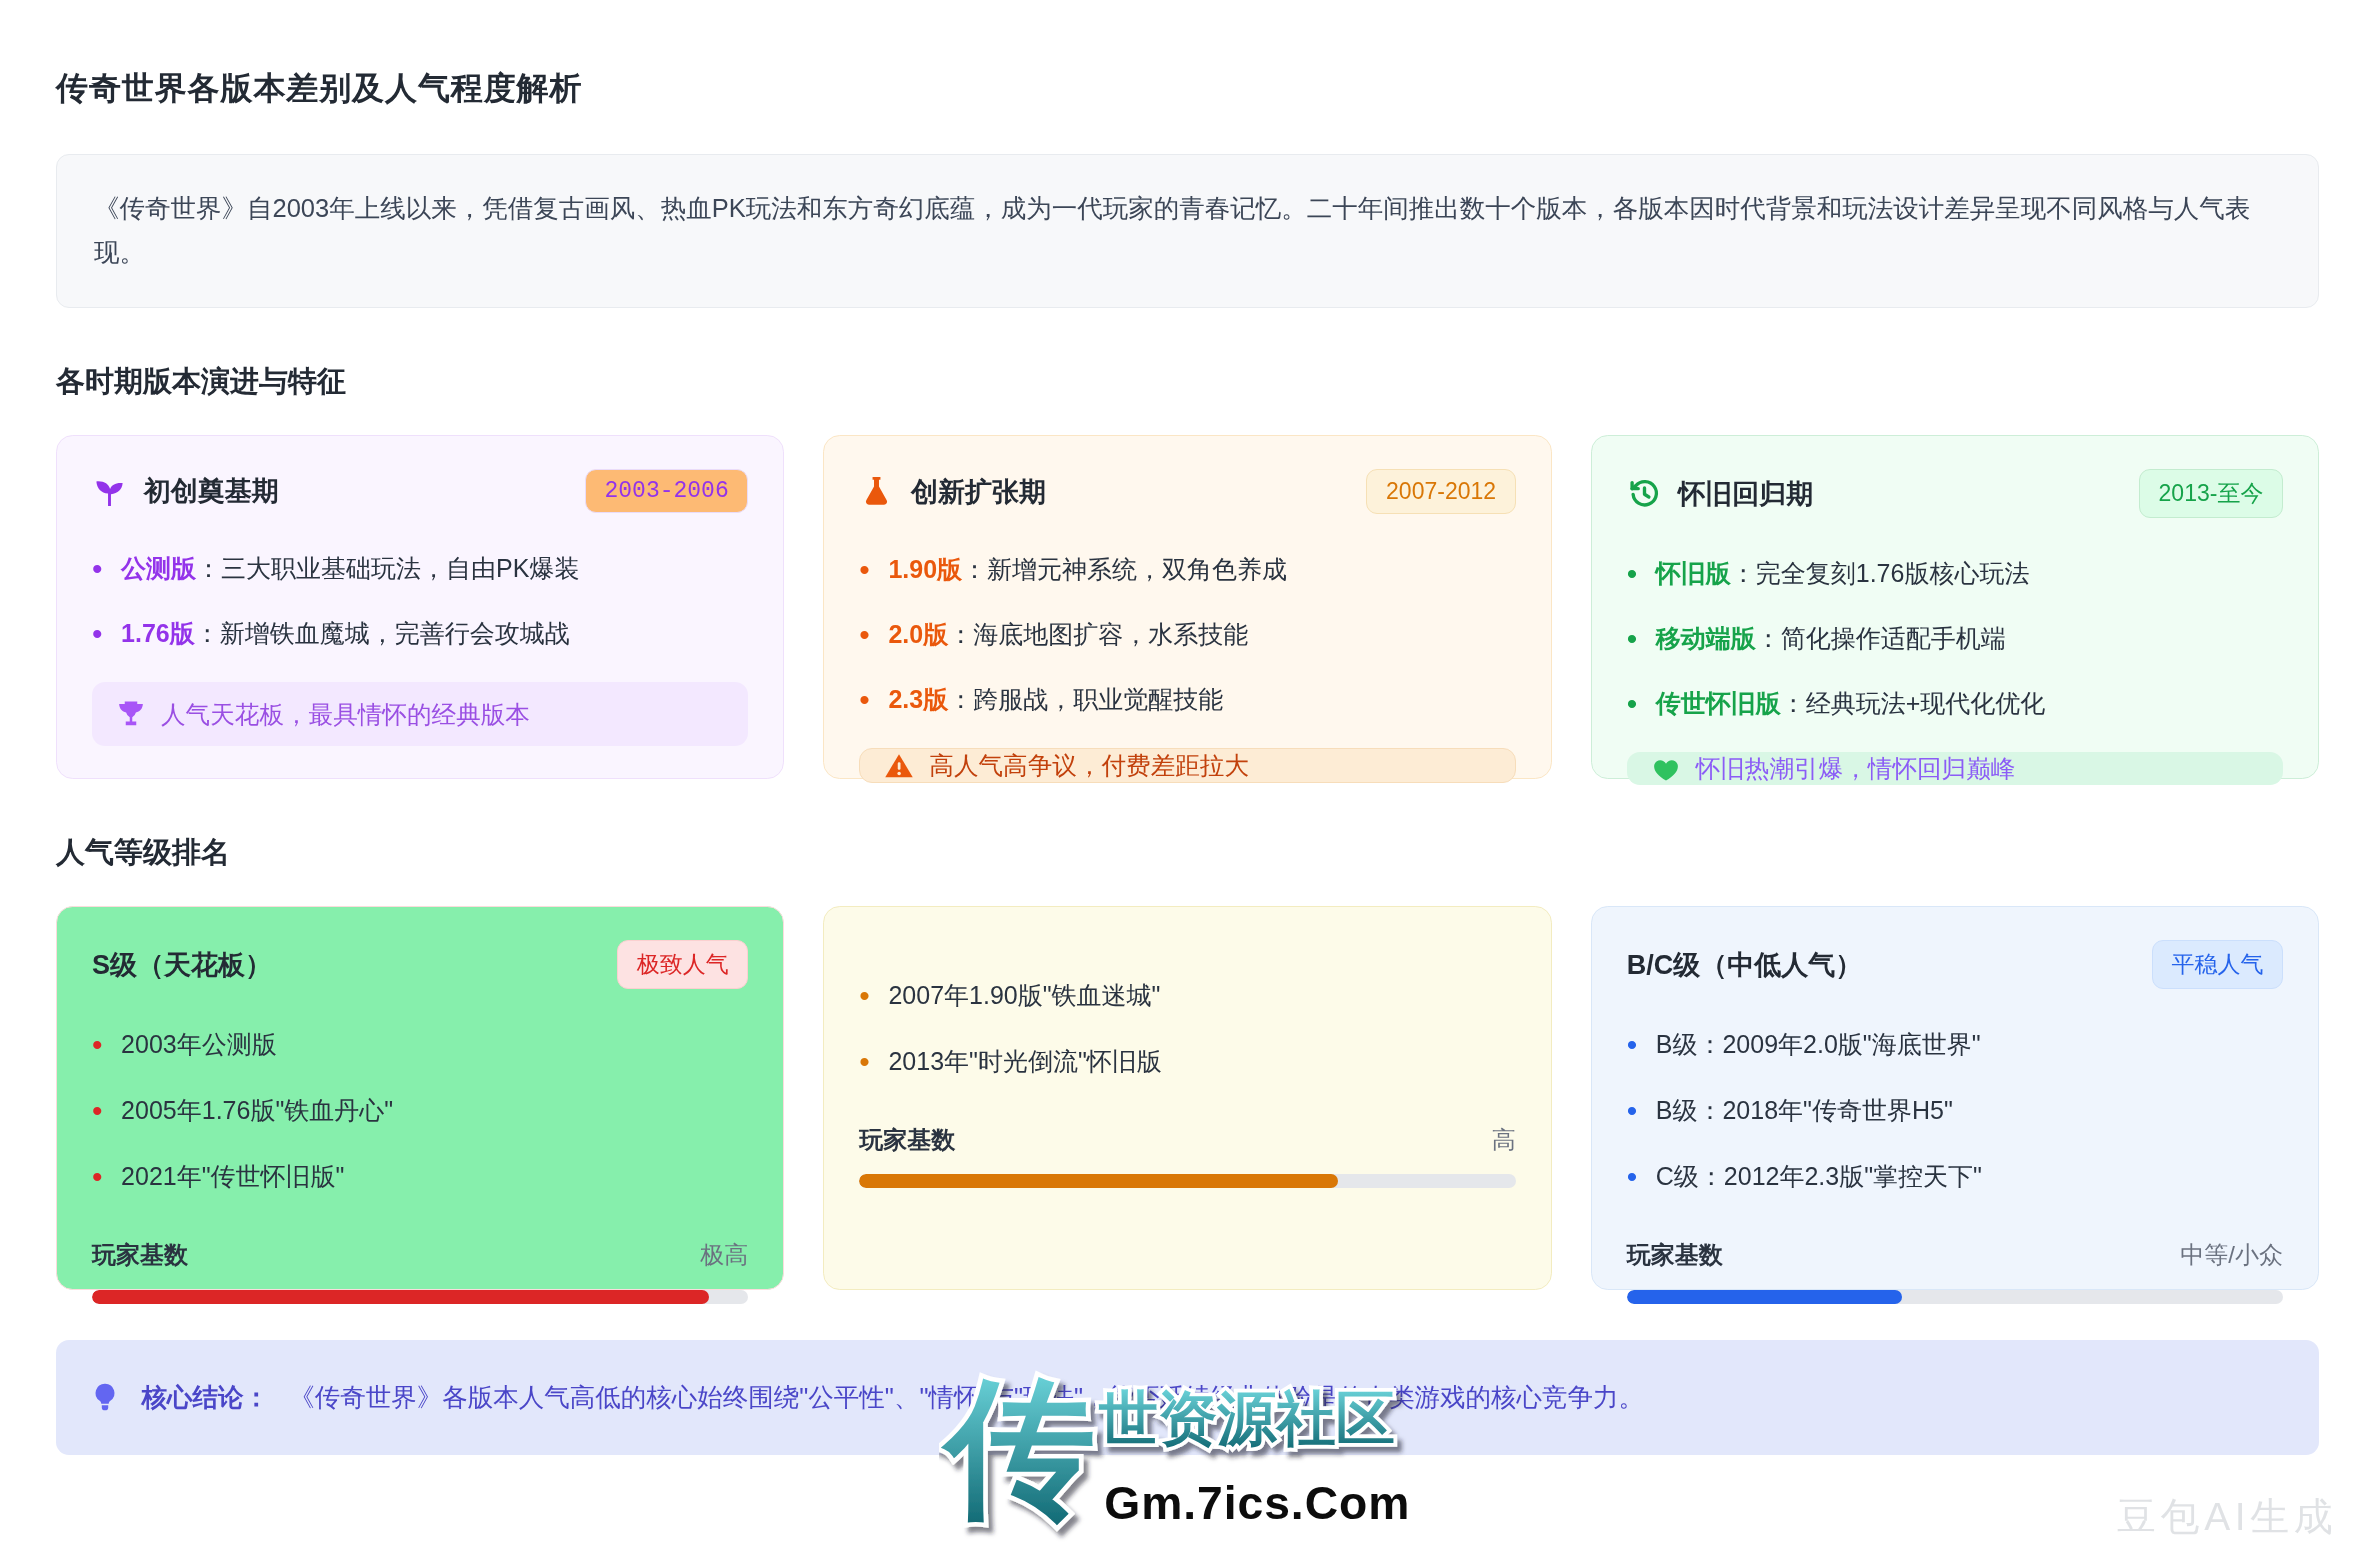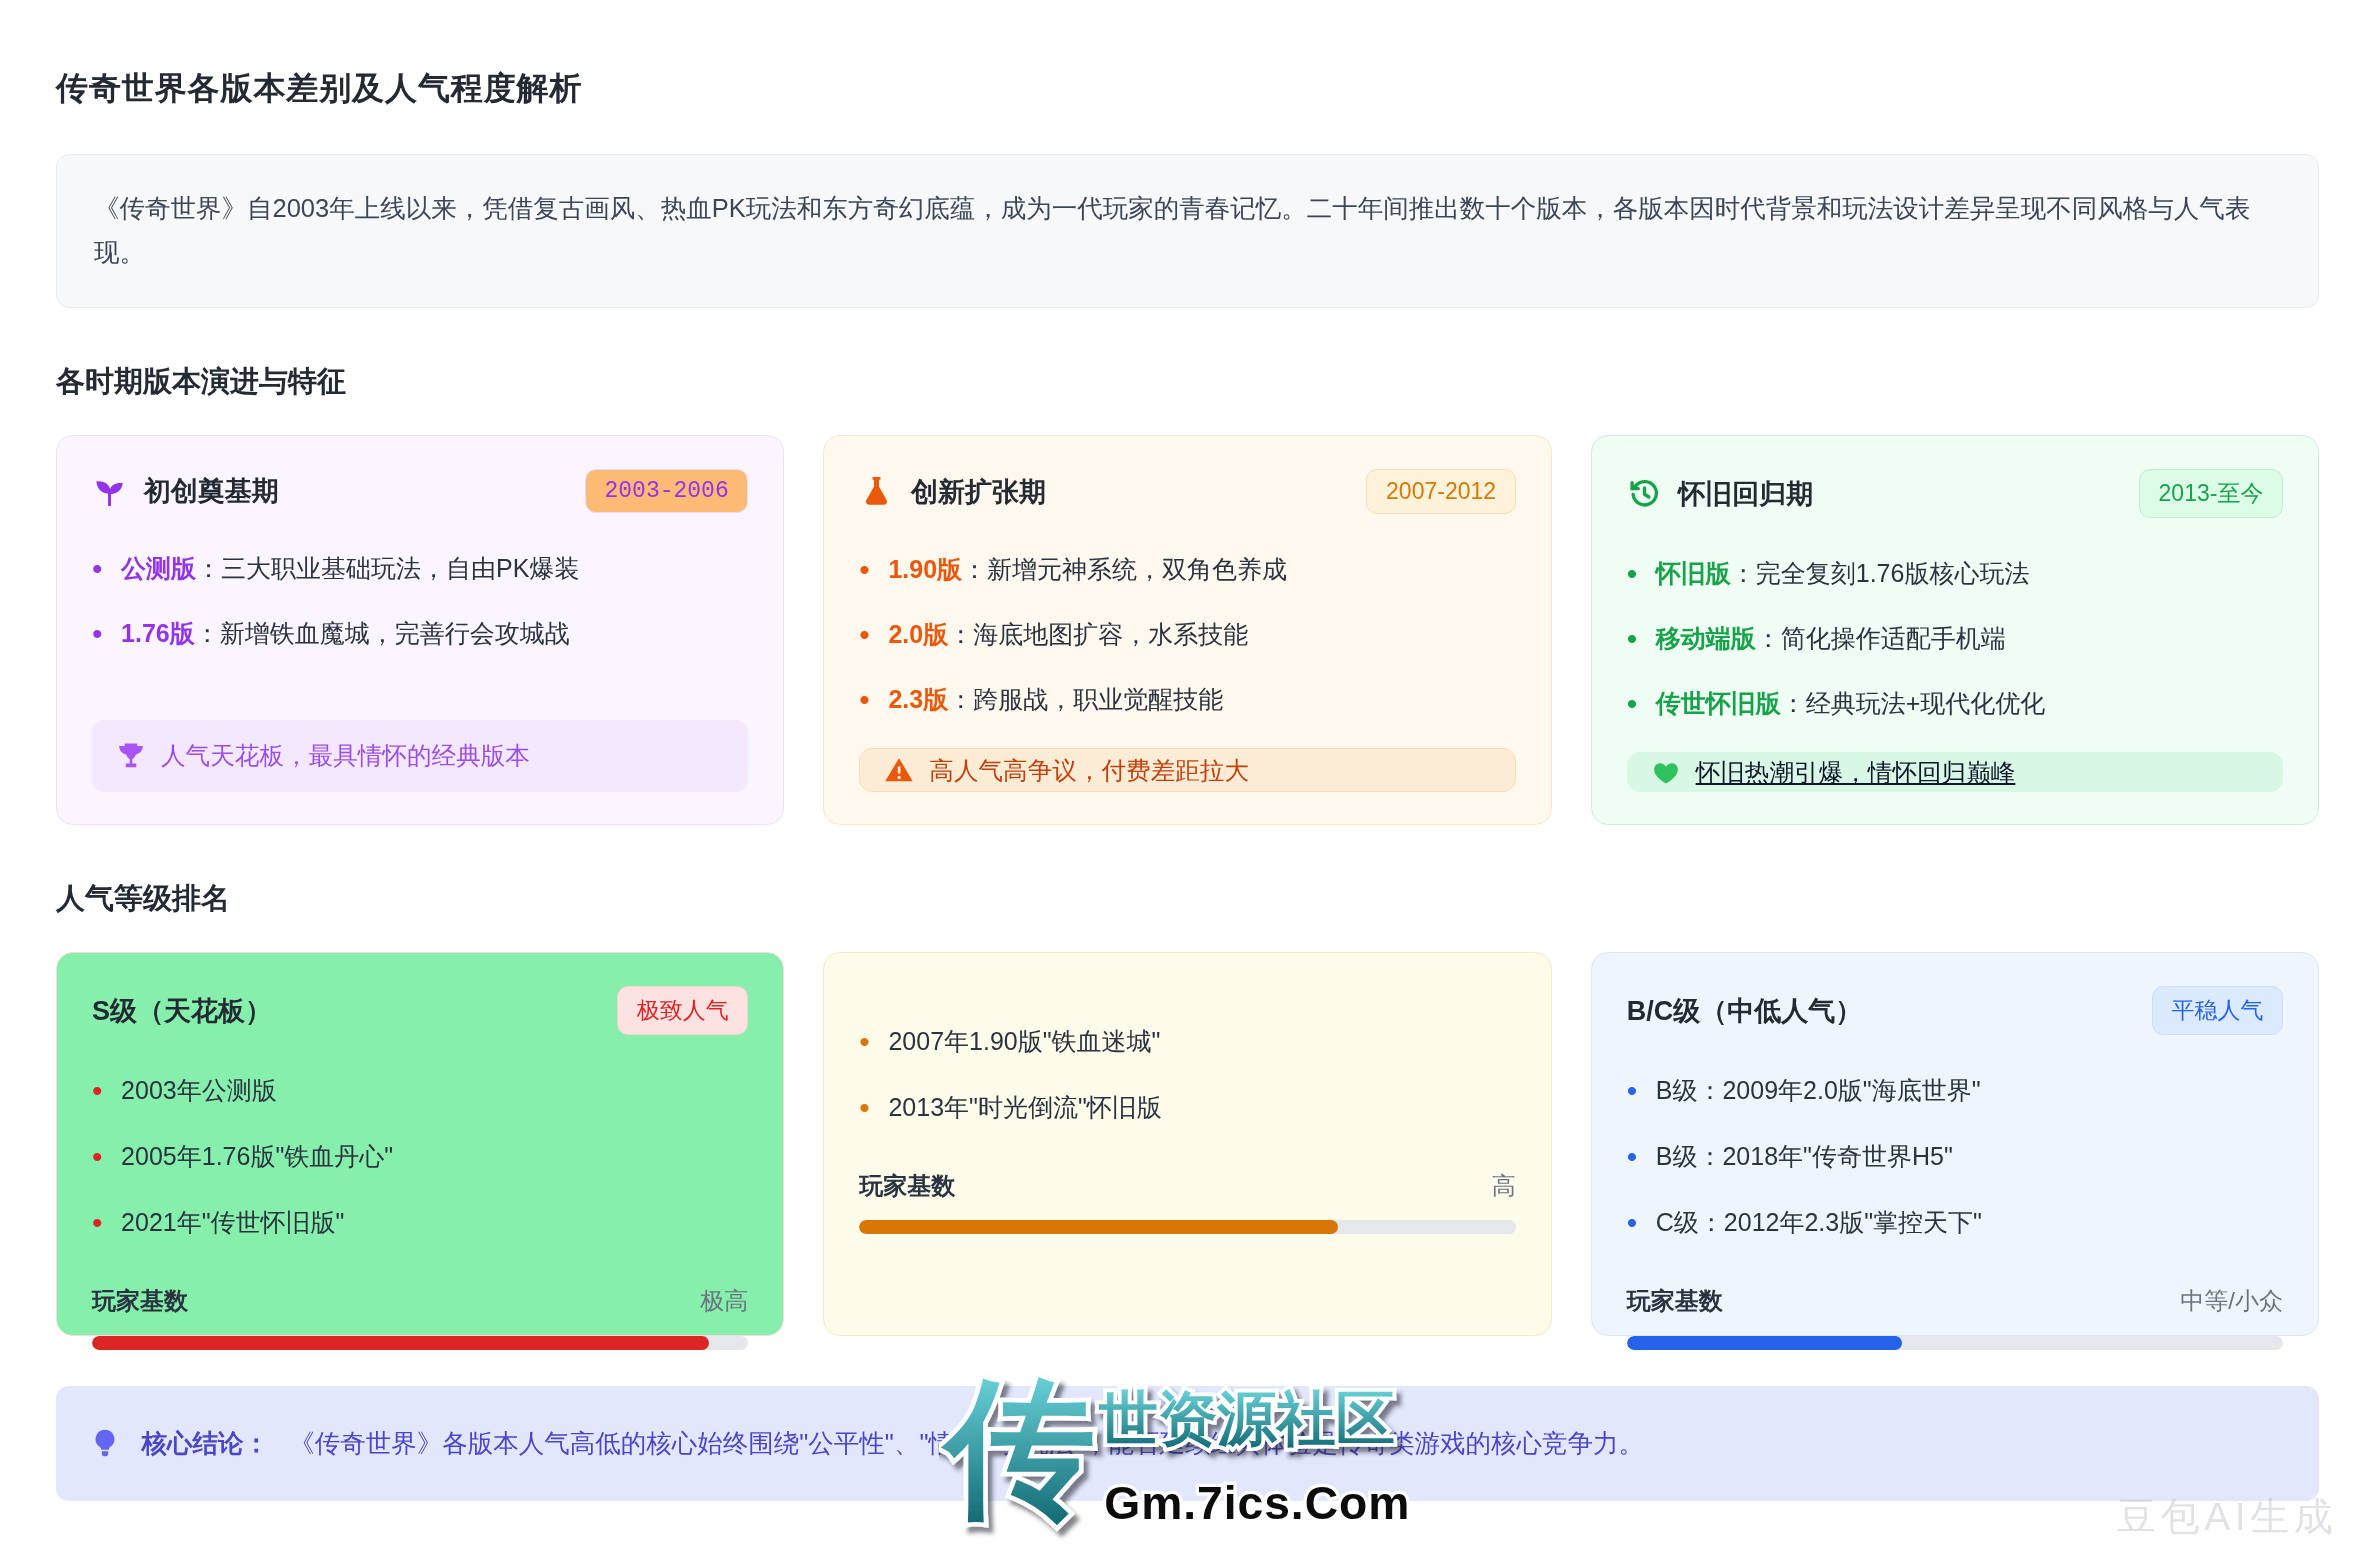--- a/index.html
+++ b/index.html
@@ -9,21 +9,21 @@
   }
   .page{padding:43px 56px 0;position:relative;}
   h1{font-size:32px;font-weight:bold;margin:24px 0 0;color:#232a34;letter-spacing:0.9px;}
   .intro{
     margin-top:43px;background:#f7f8fa;border:1.9px solid #e8ebef;border-radius:13px;
     padding:32px 37px;font-size:25.5px;color:#3c4657;line-height:1.72;
   }
   h2{font-size:29px;font-weight:bold;margin:54px 0 0;color:#232a34;}
   .grid{margin-top:33px;display:grid;grid-template-columns:repeat(3,1fr);gap:39px;}
   .card{border-radius:16.7px;padding:33px 35px 32px;box-sizing:border-box;display:flex;flex-direction:column;}
-  .era{height:390px;}
+  .era{height:344px;}
   .rank{height:384px;}
 
   .purple{background:#faf5ff;border:1.9px solid #efe0fc;}
   .orange{background:#fff8ee;border:1.9px solid #fbe6c5;}
   .green {background:#f0fdf4;border:1.9px solid #cdeed8;text-align:center;}
   .red   {background:#86efac;border:1.9px solid #fbdcdc;}
   .yellow{background:#fdfbe9;border:1.9px solid #f3ecc0;}
   .blue  {background:#eff5fd;border:1.9px solid #d9e7f8;}
 
   .card-head{display:flex;align-items:center;gap:16.7px;}
@@ -55,21 +55,21 @@
   .yellow li::before{color:#d97706;}
   .blue   li::before{color:#2563eb;}
   .term{font-weight:bold;}
   .purple .term{color:#9333ea;}
   .orange .term{color:#ea580c;}
   .green  .term{color:#16a34a;}
 
   .note{margin-top:auto;display:flex;align-items:center;gap:15px;border-radius:13px;padding:0 24px;height:72px;font-size:24.6px;}
   .purple .note{background:#f3e8ff;color:#9a4fe3;}
   .orange .note{background:#fdecd5;border:1.9px solid #f7ddba;color:#c2410c;}
-  .green  .note{background:#d9f7e5;color:#0f172a;text-decoration:underline;}
+  .green  .note{background:#d9f7e5;color:#8b5cf6;}
   .note-icon{display:inline-flex;width:30px;height:30px;flex:none;}
   .note-icon svg{width:100%;height:100%;}
   .purple .note-icon{color:#a855f7;}
   .orange .note-icon{color:#ea580c;}
   .green  .note-icon{color:#2fc25f;}
 
   .meter{margin-top:13px;}
   .meter-row{display:flex;justify-content:space-between;align-items:baseline;font-size:24px;}
   .meter-label{font-weight:bold;color:#2a3340;}
   .meter-value{color:#6b7280;}

